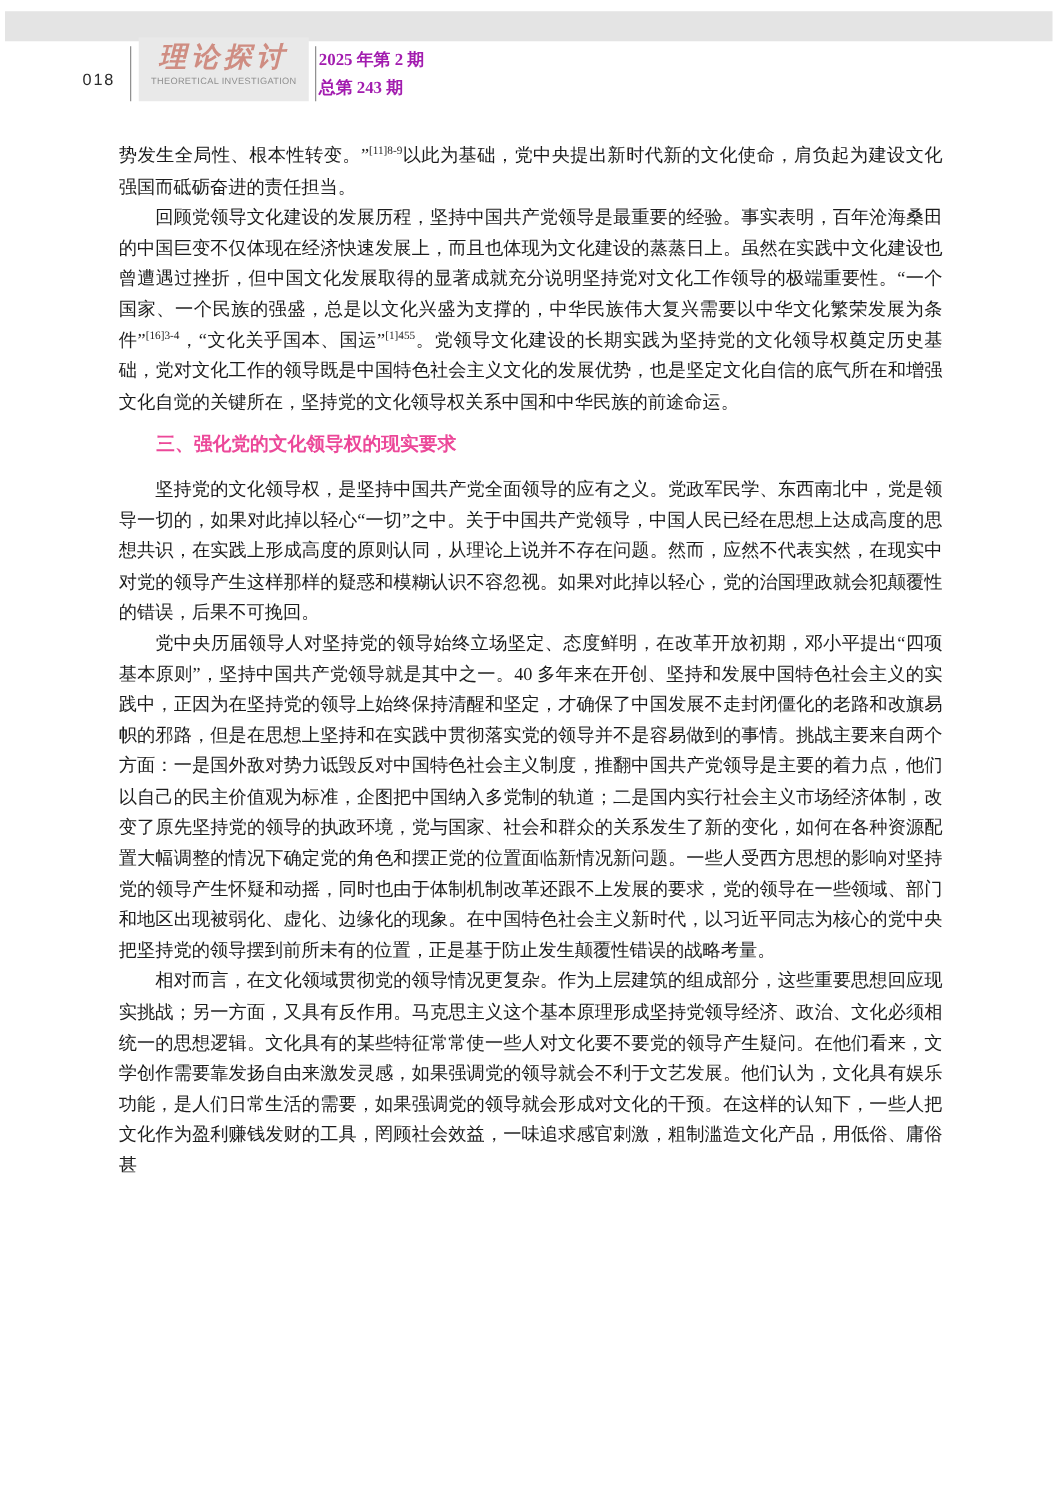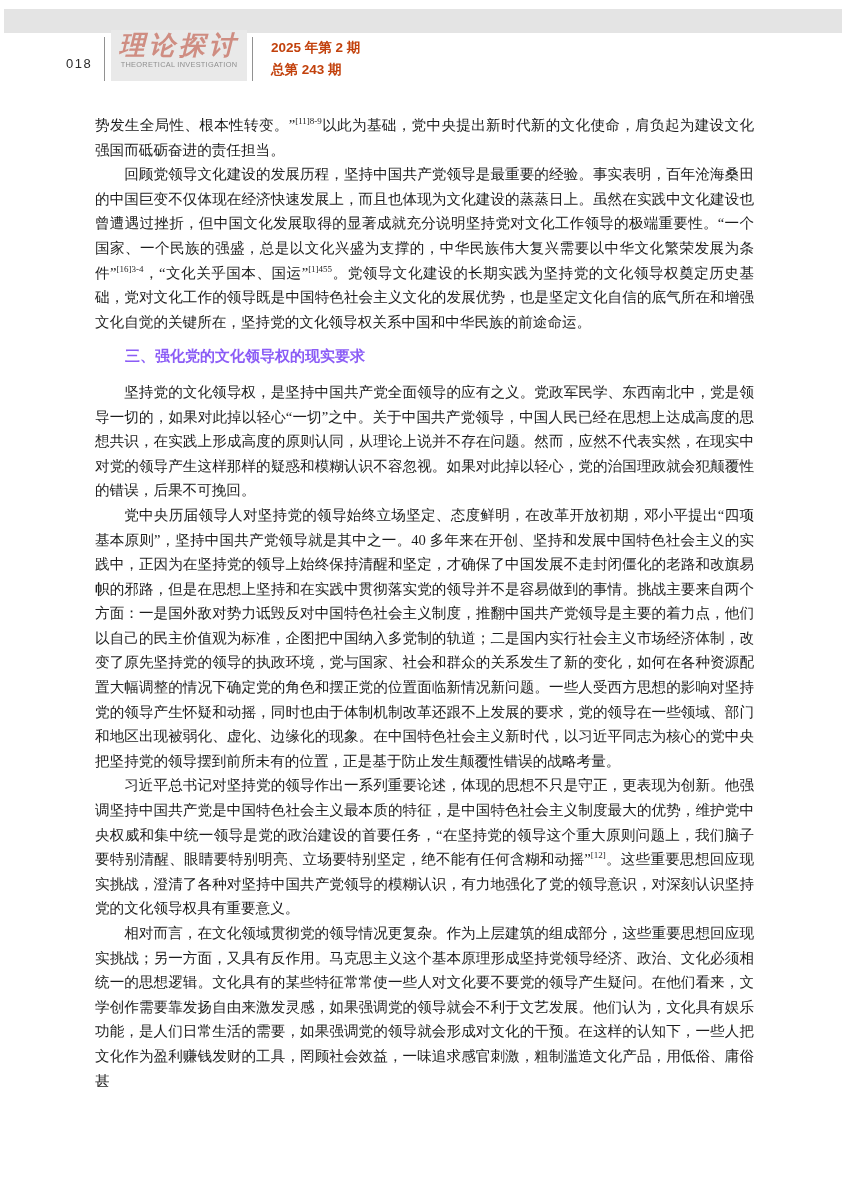--- a/index.html
+++ b/index.html
@@ -45,44 +45,44 @@
     width: 136px; height: 51px;
     background: #e9e9e9;
     text-align: center;
   }
   .logo-cn {
     display: block;
     margin-top: 1px;
     font-family: "Liberation Serif", "DejaVu Serif", serif;
     font-weight: 700;
     font-style: italic;
-    font-size: 26px;
+    font-size: 22px;
     line-height: 30px;
     letter-spacing: 4px;
     white-space: nowrap;
   }
   .logo-en {
     display: block;
     font-family: "Liberation Sans", "DejaVu Sans", sans-serif;
     font-size: 8px;
     line-height: 10px;
     letter-spacing: 0.3px;
     color: #8f8f8f;
     white-space: nowrap;
     transform: scale(0.92);
     transform-origin: center top;
   }
   .issue-info {
     position: absolute;
-    left: 271px; top: 37px;
-    font-family: Liberation Sans, sans-serif;
+    left: 255px; top: 37px;
+    font-family: Liberation Serif, serif;
     font-size: 13.5px;
     font-weight: 600;
     line-height: 21.5px;
-    color: #c2410c;
+    color: #a21caf;
     white-space: nowrap;
   }
 
   
   .article {
     position: absolute;
     left: 95px; top: 113px;
     width: 659px;
     font-size: 14.6px;
     line-height: 24.6px;
@@ -93,21 +93,21 @@
     text-indent: 2em;
   }
   .article p.no-indent { text-indent: 0; }
   .article h3.heading {
     margin: 10px 0 11px 0;
     font-family: "Liberation Sans", "DejaVu Sans", sans-serif;
     font-size: 15px;
     font-weight: 700;
     line-height: 24.6px;
     text-indent: 2em;
-    color: #8b5cf6;
+    color: #ec4899;
   }
   .article sup {
     font-size: 9px;
     line-height: 0;
     vertical-align: super;
   }
 </style>
 </head>
 <body>
 
@@ -130,17 +130,16 @@
     <div>2025 年第 2 期</div>
     <div>总第 243 期</div>
   </div>
 
   <div class="article">
       <p class="no-indent">势发生全局性、根本性转变。”<sup>[11]8-9</sup>以此为基础，党中央提出新时代新的文化使命，肩负起为建设文化强国而砥砺奋进的责任担当。</p>
       <p class="">回顾党领导文化建设的发展历程，坚持中国共产党领导是最重要的经验。事实表明，百年沧海桑田的中国巨变不仅体现在经济快速发展上，而且也体现为文化建设的蒸蒸日上。虽然在实践中文化建设也曾遭遇过挫折，但中国文化发展取得的显著成就充分说明坚持党对文化工作领导的极端重要性。“一个国家、一个民族的强盛，总是以文化兴盛为支撑的，中华民族伟大复兴需要以中华文化繁荣发展为条件”<sup>[16]3-4</sup>，“文化关乎国本、国运”<sup>[1]455</sup>。党领导文化建设的长期实践为坚持党的文化领导权奠定历史基础，党对文化工作的领导既是中国特色社会主义文化的发展优势，也是坚定文化自信的底气所在和增强文化自觉的关键所在，坚持党的文化领导权关系中国和中华民族的前途命运。</p>
       <h3 class="heading">三、强化党的文化领导权的现实要求</h3>
       <p class="">坚持党的文化领导权，是坚持中国共产党全面领导的应有之义。党政军民学、东西南北中，党是领导一切的，如果对此掉以轻心“一切”之中。关于中国共产党领导，中国人民已经在思想上达成高度的思想共识，在实践上形成高度的原则认同，从理论上说并不存在问题。然而，应然不代表实然，在现实中对党的领导产生这样那样的疑惑和模糊认识不容忽视。如果对此掉以轻心，党的治国理政就会犯颠覆性的错误，后果不可挽回。</p>
       <p class="">党中央历届领导人对坚持党的领导始终立场坚定、态度鲜明，在改革开放初期，邓小平提出“四项基本原则”，坚持中国共产党领导就是其中之一。40 多年来在开创、坚持和发展中国特色社会主义的实践中，正因为在坚持党的领导上始终保持清醒和坚定，才确保了中国发展不走封闭僵化的老路和改旗易帜的邪路，但是在思想上坚持和在实践中贯彻落实党的领导并不是容易做到的事情。挑战主要来自两个方面：一是国外敌对势力诋毁反对中国特色社会主义制度，推翻中国共产党领导是主要的着力点，他们以自己的民主价值观为标准，企图把中国纳入多党制的轨道；二是国内实行社会主义市场经济体制，改变了原先坚持党的领导的执政环境，党与国家、社会和群众的关系发生了新的变化，如何在各种资源配置大幅调整的情况下确定党的角色和摆正党的位置面临新情况新问题。一些人受西方思想的影响对坚持党的领导产生怀疑和动摇，同时也由于体制机制改革还跟不上发展的要求，党的领导在一些领域、部门和地区出现被弱化、虚化、边缘化的现象。在中国特色社会主义新时代，以习近平同志为核心的党中央把坚持党的领导摆到前所未有的位置，正是基于防止发生颠覆性错误的战略考量。</p>
-      <p class="">习近平总书记对坚持党的领导作出一系列重要论述，体现的思想不只是守正，更表现为创新。他强调坚持中国共产党是中国特色社会主义最本质的特征，是中国特色社会主义制度最大的优势，维护党中央权威和集中统一领导是党的政治建设的首要任务，“在坚持党的领导这个重大原则问题上，我们脑子要特别清醒、眼睛要特别明亮、立场要特别坚定，绝不能有任何含糊和动摇”<sup>[12]</sup>。这些重要思想回应现实挑战，澄清了各种对坚持中国共产党领导的模糊认识，有力地强化了党的领导意识，对深刻认识坚持党的文化领导权具有重要意义。</p>
       <p class="">相对而言，在文化领域贯彻党的领导情况更复杂。作为上层建筑的组成部分，这些重要思想回应现实挑战；另一方面，又具有反作用。马克思主义这个基本原理形成坚持党领导经济、政治、文化必须相统一的思想逻辑。文化具有的某些特征常常使一些人对文化要不要党的领导产生疑问。在他们看来，文学创作需要靠发扬自由来激发灵感，如果强调党的领导就会不利于文艺发展。他们认为，文化具有娱乐功能，是人们日常生活的需要，如果强调党的领导就会形成对文化的干预。在这样的认知下，一些人把文化作为盈利赚钱发财的工具，罔顾社会效益，一味追求感官刺激，粗制滥造文化产品，用低俗、庸俗甚</p>
     </div>
 
 </div>
 
 </body></html>

